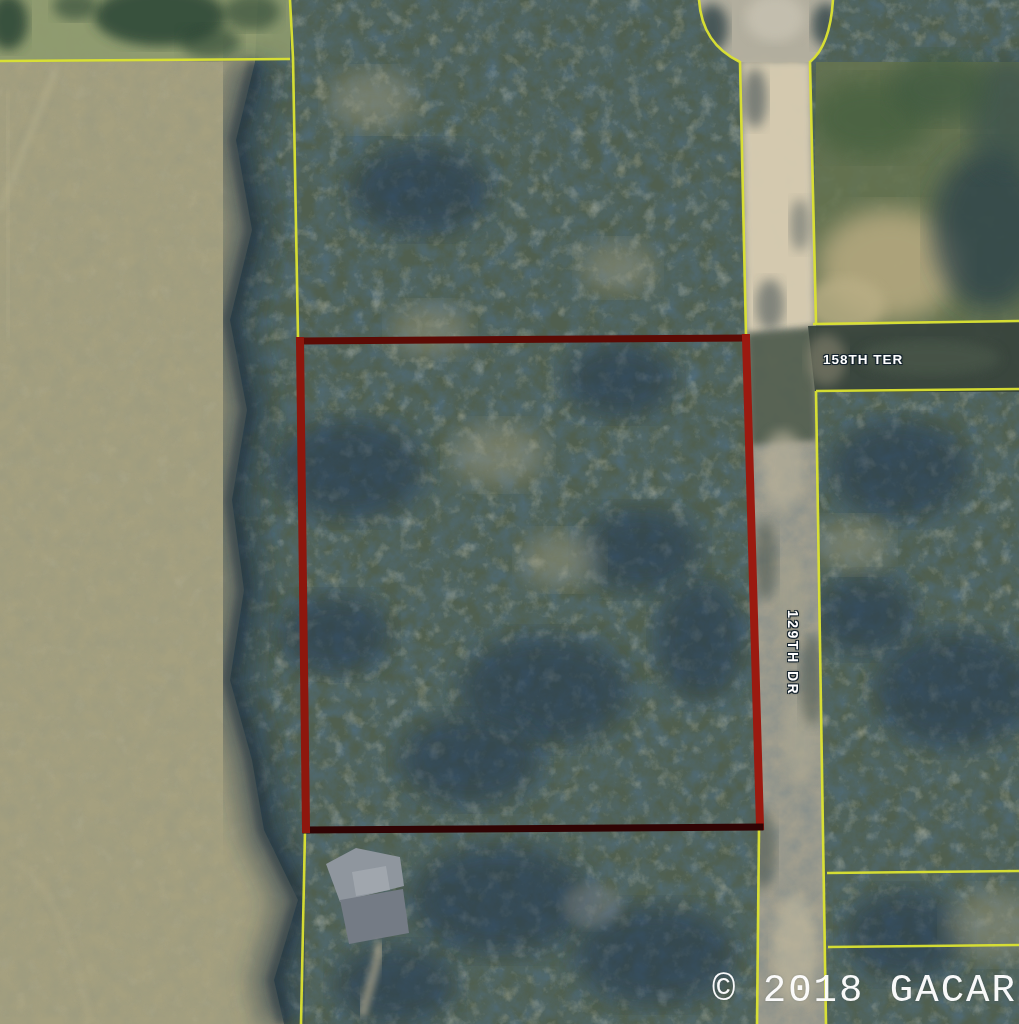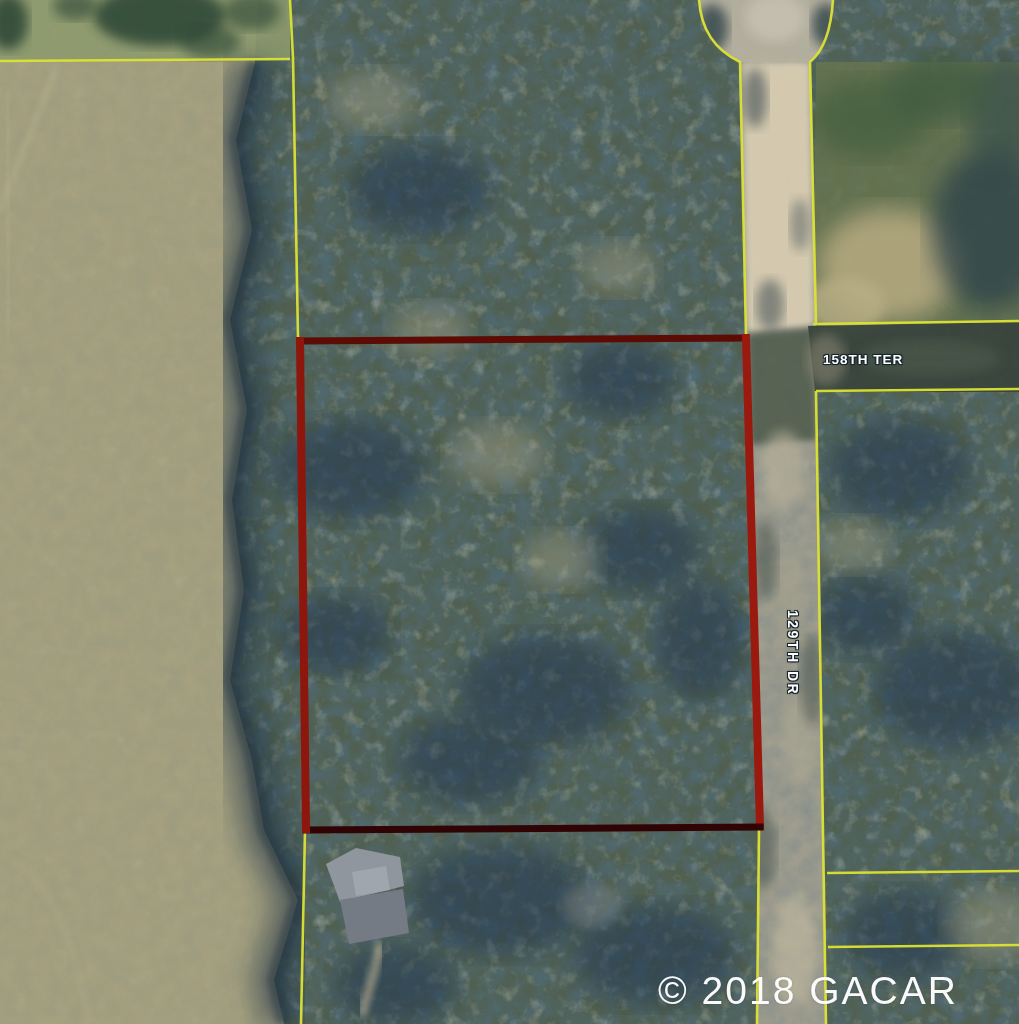--- a/index.html
+++ b/index.html
@@ -11,23 +11,23 @@
   .street-label{
     position:absolute;color:#fff;font-weight:bold;white-space:nowrap;
     font-family:"Liberation Sans", sans-serif;
     text-shadow:-1px -1px 0 #16242e,1px -1px 0 #16242e,-1px 1px 0 #16242e,
                  1px 1px 0 #16242e,0 0 3px #0e1c26;
   }
   .label-158{left:823px;top:352px;font-size:13.5px;letter-spacing:1px;}
   .label-129{left:801px;top:610px;font-size:14px;letter-spacing:2.5px;
              transform:rotate(90deg);transform-origin:0 0;}
   .watermark{
-    position:absolute;left:658px;top:969px;font-size:39px;letter-spacing:2px;
+    position:absolute;left:712px;top:969px;font-size:39px;letter-spacing:2px;
     color:rgba(255,255,255,0.97);white-space:nowrap;
-    font-family:Liberation Sans, sans-serif;
+    font-family:Liberation Mono, monospace;
     text-shadow:0 0 2px rgba(40,50,60,0.25);
   }
 </style>
 </head>
 <body>
 
 <div class="stage">
 
   <svg width="1019" height="1024" viewBox="0 0 1019 1024">
     <defs>

